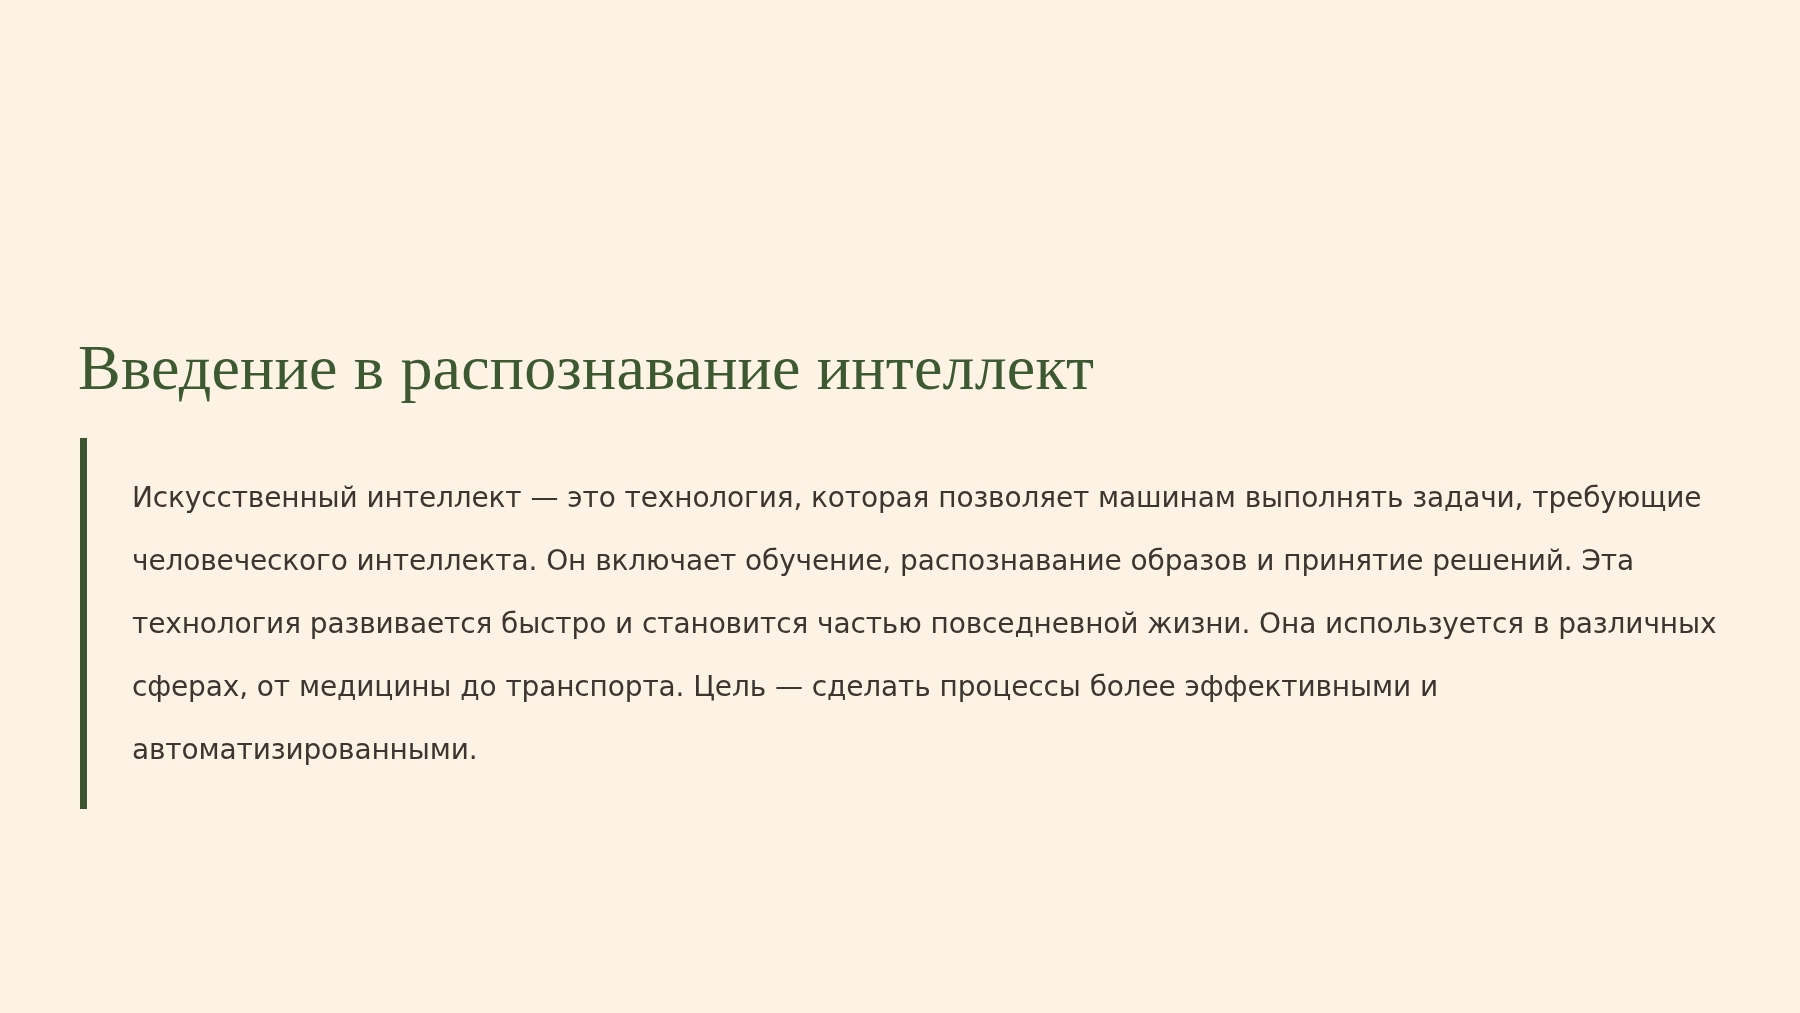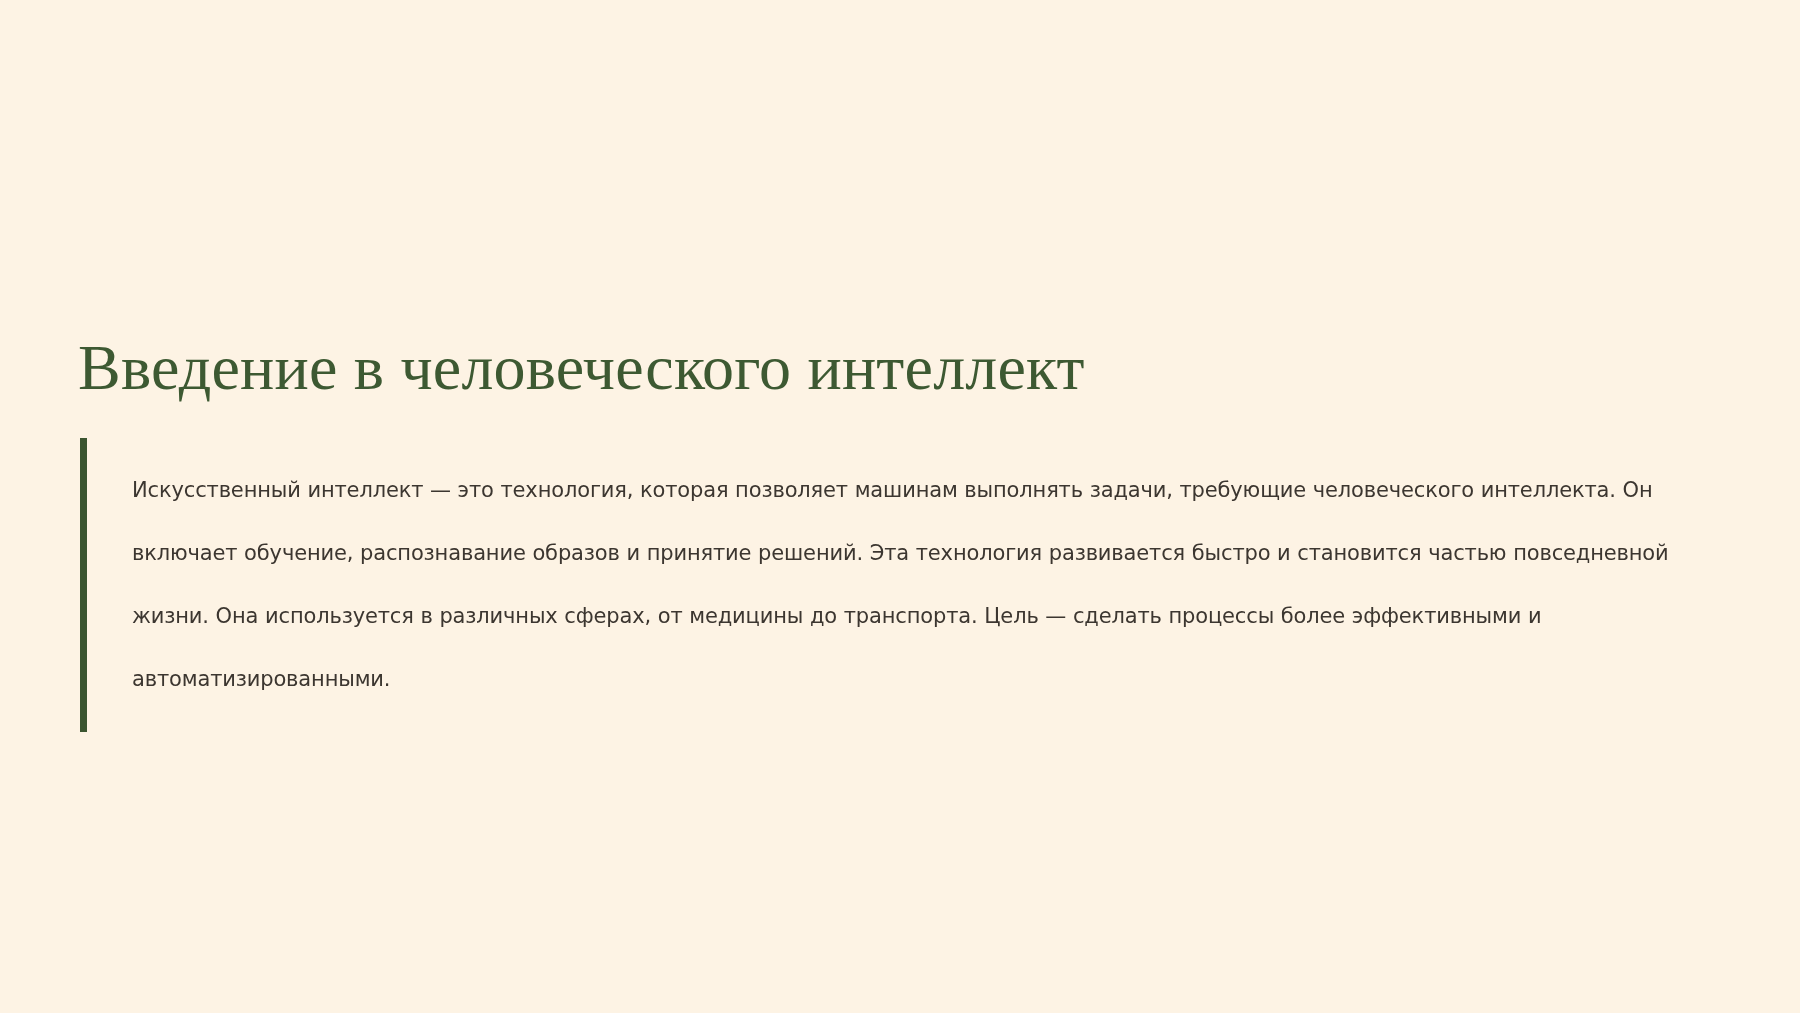--- a/index.html
+++ b/index.html
@@ -52,36 +52,36 @@
     flex: 0 0 7px;
     background: #3b5530;
     border-radius: 0px;
     margin-left: 2px;
   }
 
   .quote-text {
     flex: 1 1 auto;
     margin-left: 45px;
     font-family: "DejaVu Sans", "Liberation Sans", sans-serif;
-    font-size: 21px;
+    font-size: 28px;
     line-height: 63px;
     color: #3c3630;
     text-align: left;
     letter-spacing: -0.15px;
     word-spacing: 0.2px;
     -webkit-font-smoothing: antialiased;
   }
 </style>
 </head>
 <body>
 
 <div class="page">
   <div class="content">
 
-    <h1 class="doc-title">Введение в человеческого интеллект</h1>
+    <h1 class="doc-title">Введение в распознавание интеллект</h1>
 
     <div class="quote-block">
       <div class="accent-bar"></div>
       <p class="quote-text">Искусственный интеллект — это технология, которая позволяет машинам выполнять задачи, требующие человеческого интеллекта. Он включает обучение, распознавание образов и принятие решений. Эта технология развивается быстро и становится частью повседневной жизни. Она используется в различных сферах, от медицины до транспорта. Цель — сделать процессы более эффективными и автоматизированными.</p>
     </div>
 
   </div>
 </div>
 
 </body></html>

